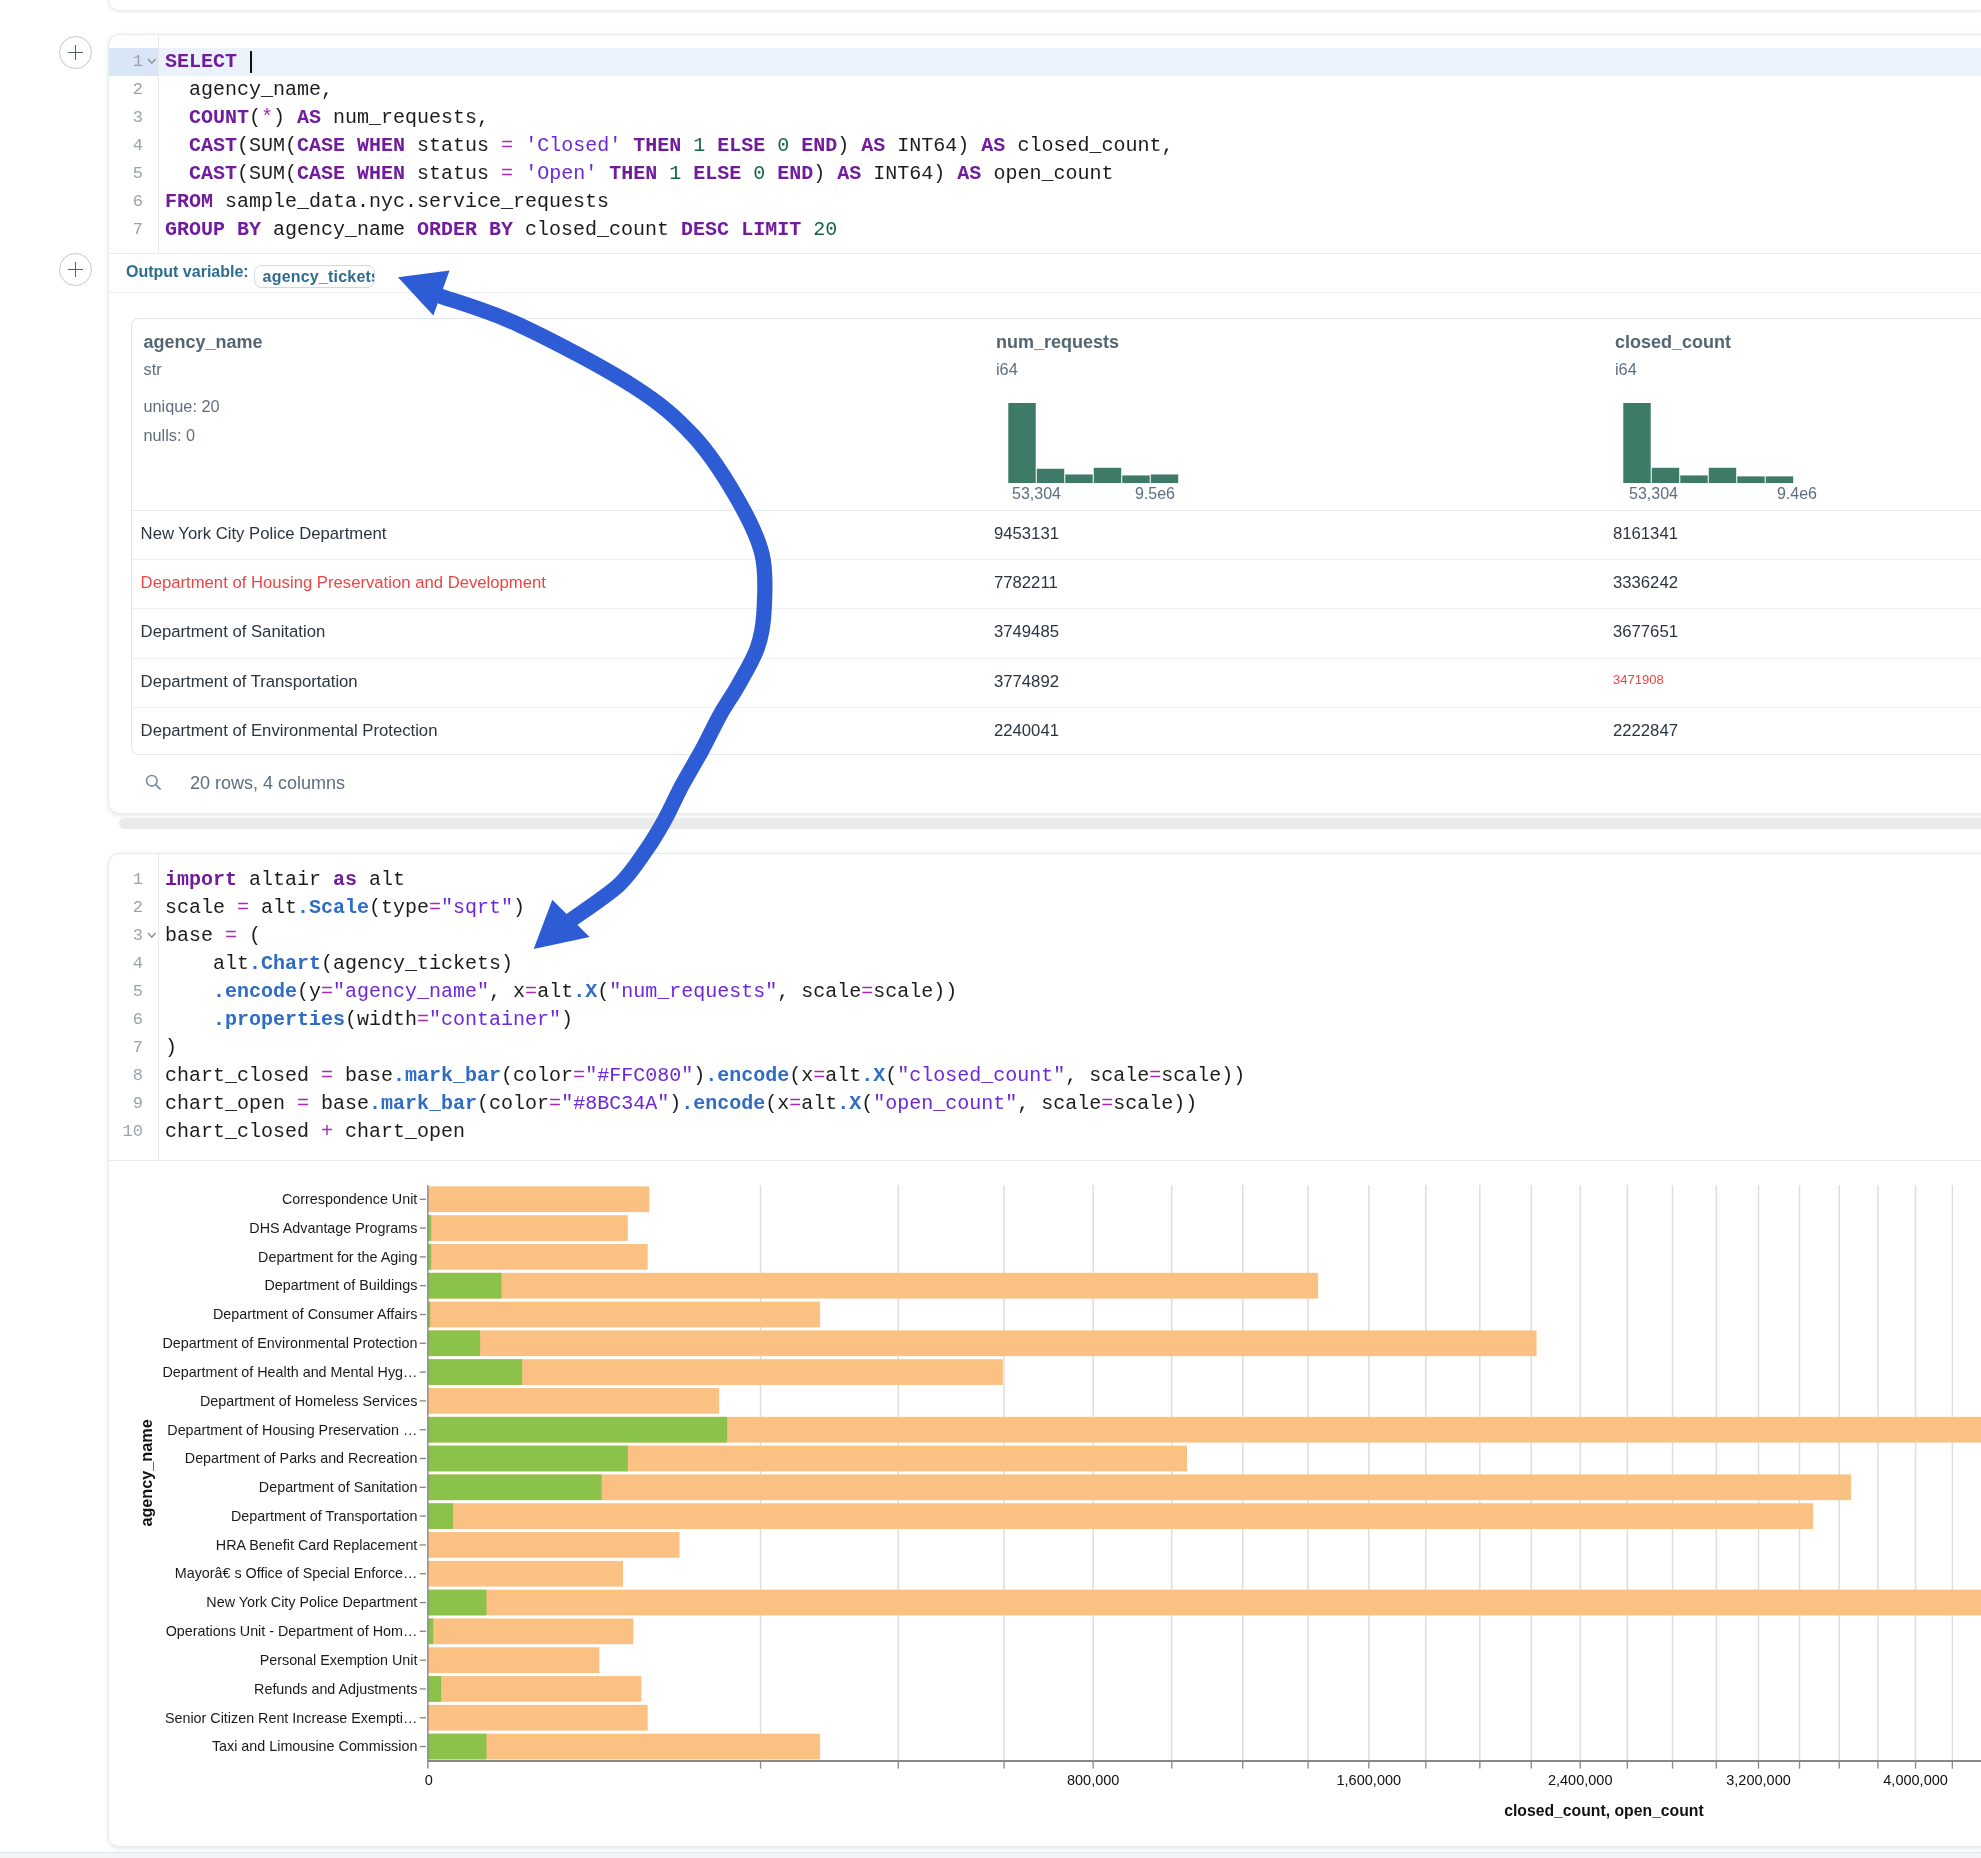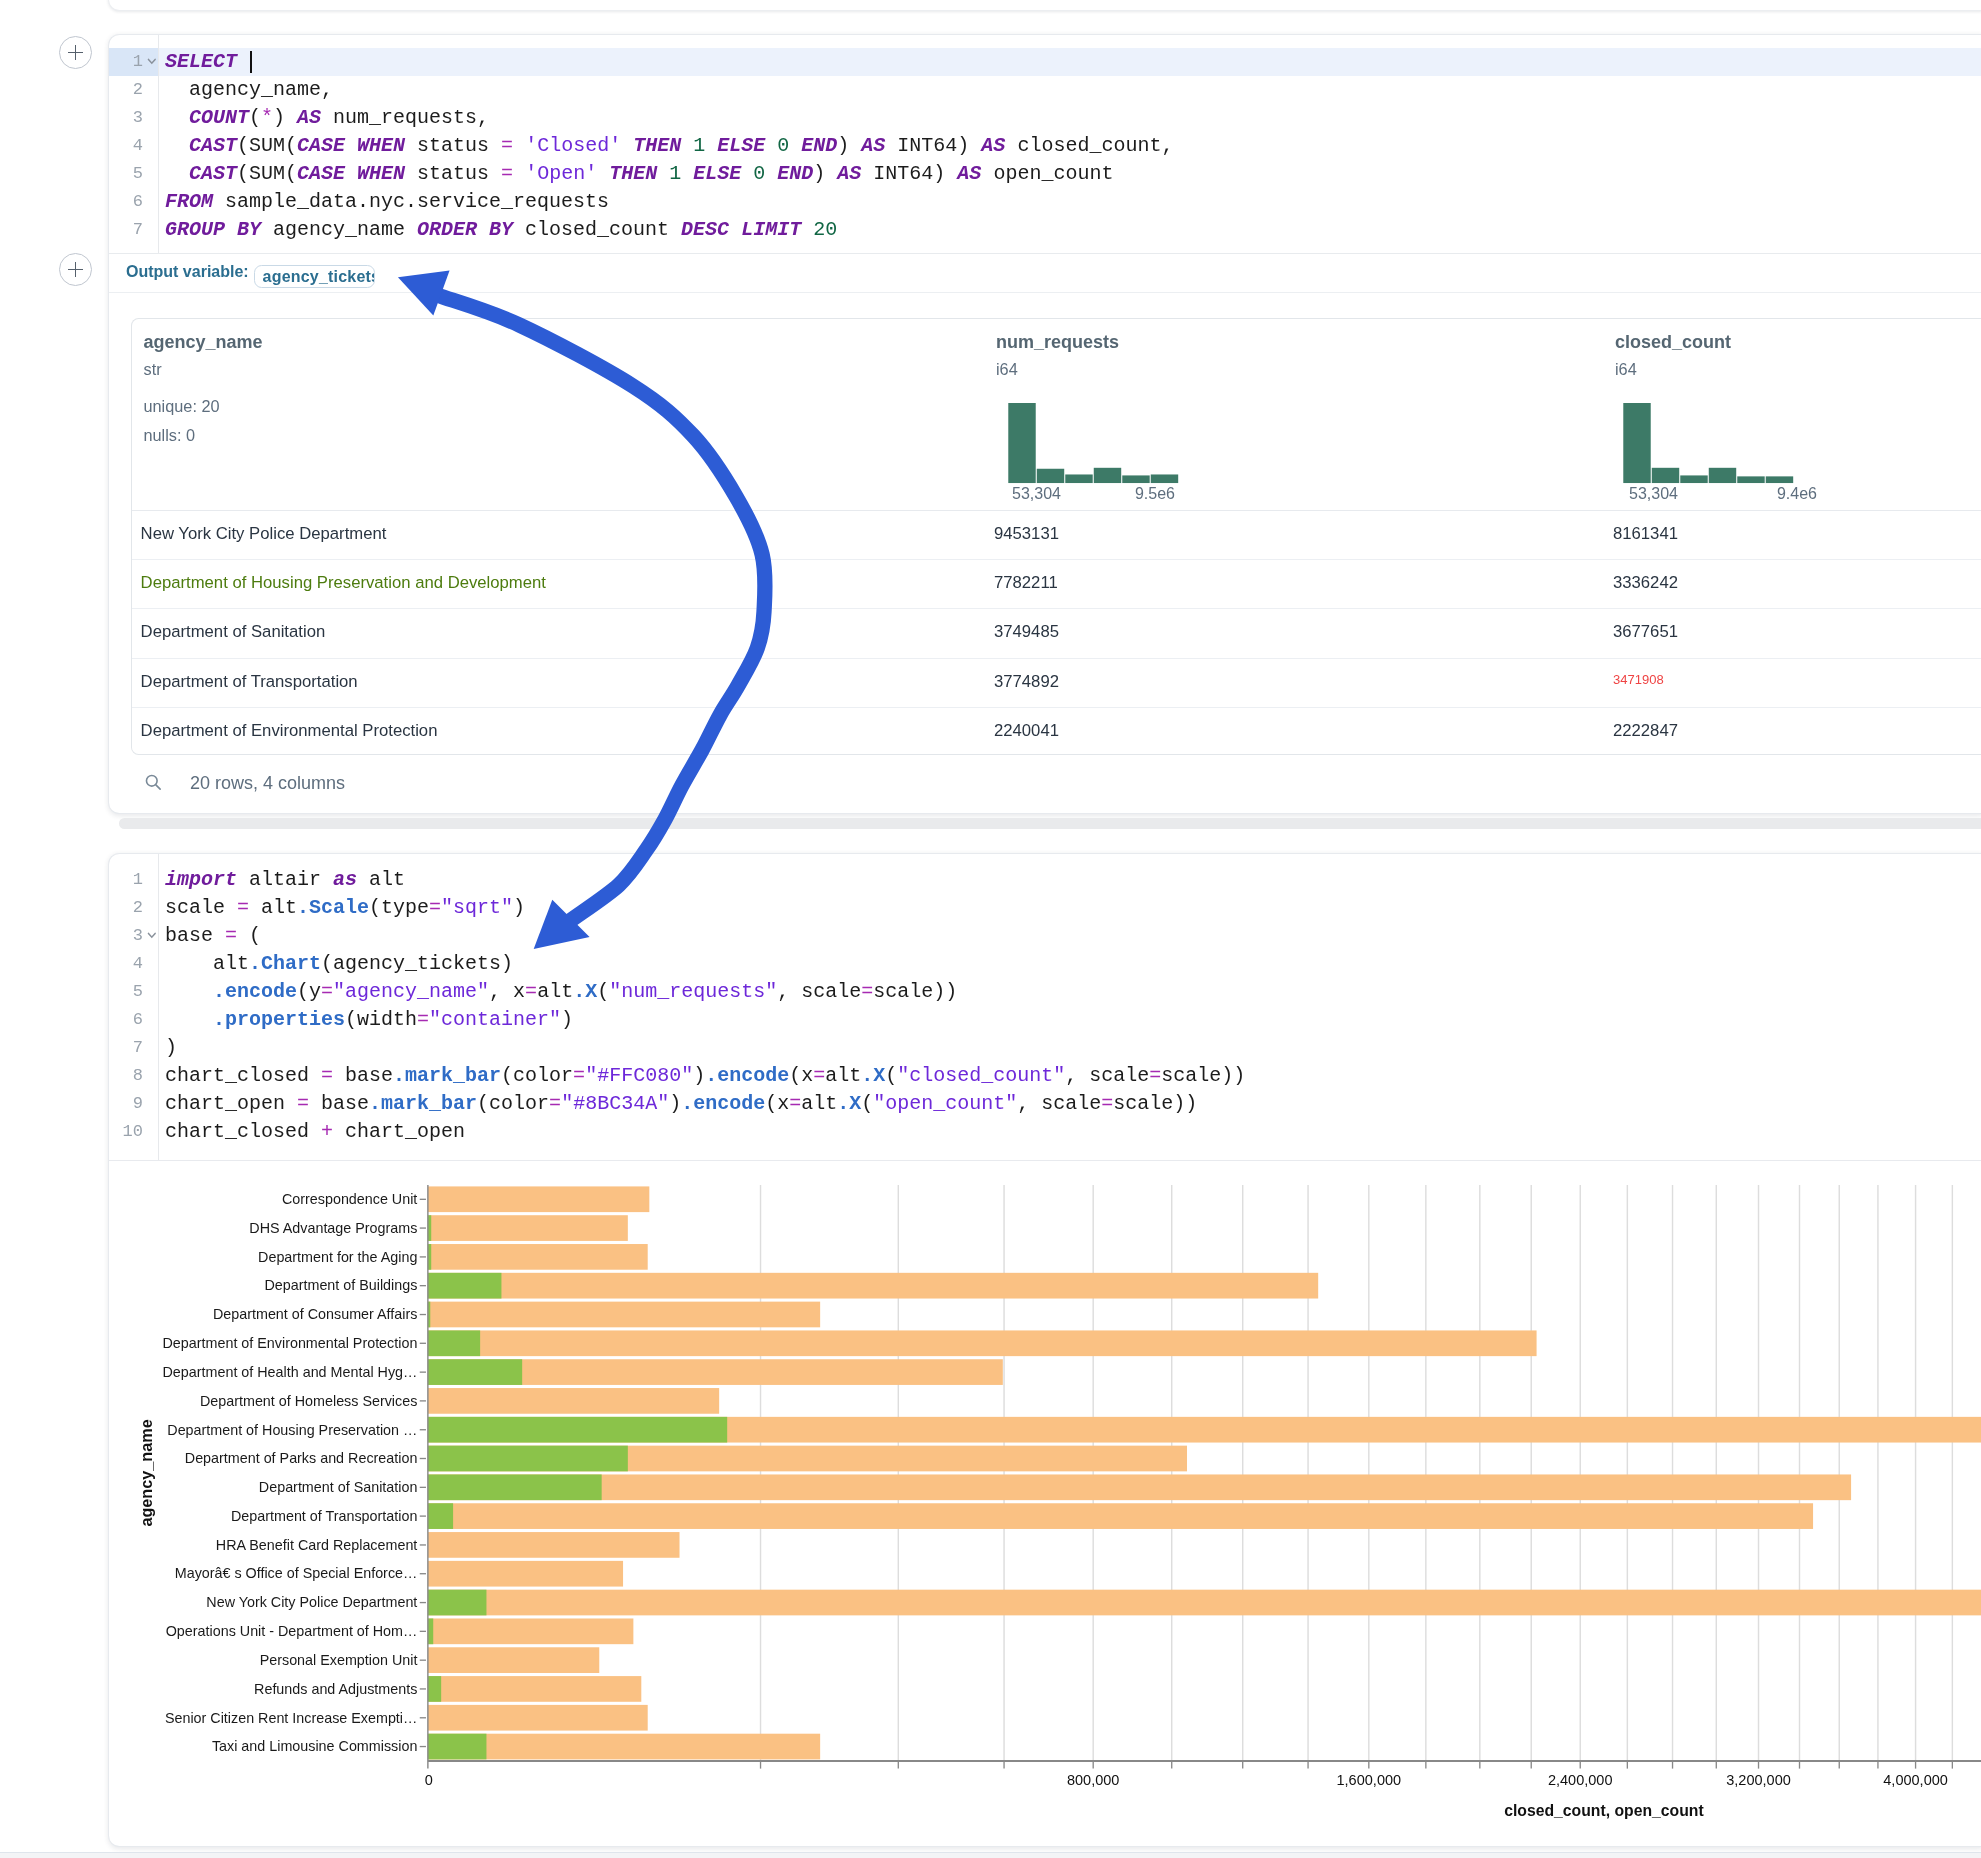--- a/index.html
+++ b/index.html
@@ -1,16 +1,16 @@
 <!DOCTYPE html>
 <html><head><meta charset="utf-8"><style>
 
 html,body{margin:0;padding:0;background:#ffffff;}
 body{width:1982px;height:1858px;position:relative;overflow:hidden;font-family:"Liberation Sans",sans-serif;}
-.kw{color:#701c9c;font-weight:bold;font-style:italic;}
+.kw{color:#701c9c;font-weight:bold;}
 .op{color:#a62ab2;}
 .st{color:#6d28d9;}
 .nu{color:#116644;}
 .bl{color:#2f6cc6;font-weight:bold;}
 .cell{position:absolute;left:108px;width:1874px;background:#fff;border:1px solid #e7eaee;border-right:none;box-shadow:0 1.9px 4.8px rgba(30,40,60,.10);}
 .gn{position:absolute;left:0;width:34px;text-align:right;font-family:"Liberation Mono",monospace;font-size:17px;line-height:28px;color:#9aa3ad;}
 .cl{position:absolute;left:56px;white-space:pre;font-family:"Liberation Mono",monospace;font-size:20px;line-height:28px;color:#1c1c1c;}
 .plusbtn{position:absolute;left:59px;width:33px;height:33px;border:1.5px solid #c0c6cf;border-radius:50%;background:#fff;box-sizing:border-box;}
 .plusbtn:before{content:"";position:absolute;left:7.6px;right:7.6px;top:50%;height:1.7px;margin-top:-0.9px;background:#55606c;}
 .plusbtn:after{content:"";position:absolute;top:7.6px;bottom:7.6px;left:50%;width:1.7px;margin-left:-0.9px;background:#55606c;}
@@ -75,21 +75,21 @@
         <rect x="149.5" y="77" width="28.8" height="7" fill="#3d7a67"></rect>
       </svg>
 <div style="position:absolute;left:1497px;top:166px;font-size:16px;color:#5e6e7e">53,304</div>
 <div style="position:absolute;left:1635px;top:166px;width:50px;text-align:right;font-size:16px;color:#5e6e7e">9.4e6</div>
 <div style="position:absolute;left:0;right:0;top:191px;height:49px;border-top:1px solid #e7eaee;box-sizing:border-box;">
 <div style="position:absolute;left:8.6px;top:13.4px;font-size:16.7px;color:#2a3542">New York City Police Department</div>
 <div style="position:absolute;left:862px;top:13.4px;font-size:16.7px;color:#2a3542">9453131</div>
 <div style="position:absolute;left:1481px;top:13.4px;font-size:16.7px;color:#2a3542">8161341</div>
 </div>
 <div style="position:absolute;left:0;right:0;top:240px;height:49px;border-top:1px solid #eceff3;box-sizing:border-box;">
-<div style="position:absolute;left:8.6px;top:13.4px;font-size:16.7px;color:#4d7c0f">Department of Housing Preservation and Development</div>
+<div style="position:absolute;left:8.6px;top:13.4px;font-size:16.7px;color:#ef4444">Department of Housing Preservation and Development</div>
 <div style="position:absolute;left:862px;top:13.4px;font-size:16.7px;color:#2a3542">7782211</div>
 <div style="position:absolute;left:1481px;top:13.4px;font-size:16.7px;color:#2a3542">3336242</div>
 </div>
 <div style="position:absolute;left:0;right:0;top:289px;height:49px;border-top:1px solid #eceff3;box-sizing:border-box;">
 <div style="position:absolute;left:8.6px;top:13.4px;font-size:16.7px;color:#2a3542">Department of Sanitation</div>
 <div style="position:absolute;left:862px;top:13.4px;font-size:16.7px;color:#2a3542">3749485</div>
 <div style="position:absolute;left:1481px;top:13.4px;font-size:16.7px;color:#2a3542">3677651</div>
 </div>
 <div style="position:absolute;left:0;right:0;top:339px;height:49px;border-top:1px solid #eceff3;box-sizing:border-box;">
 <div style="position:absolute;left:8.6px;top:13.4px;font-size:16.7px;color:#2a3542">Department of Transportation</div>

